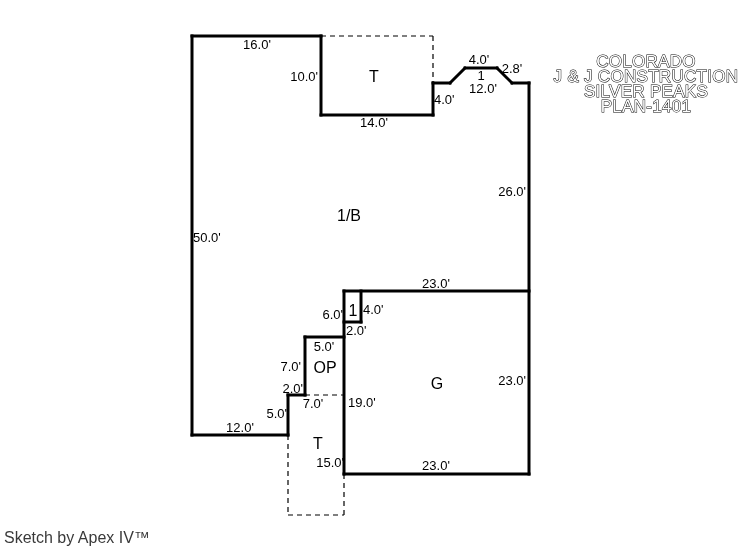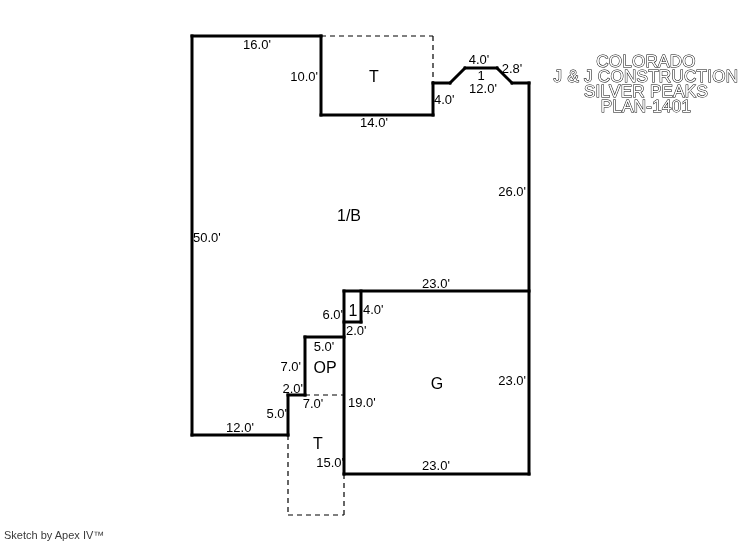--- a/index.html
+++ b/index.html
@@ -54,21 +54,21 @@
     stroke: #000000;
     stroke-width: 1px;
     paint-order: stroke fill;
     text-anchor: middle;
     letter-spacing: 0.3px;
   }
   #apex-credit {
     position: absolute;
     left: 4px;
     top: 529px;
-    font-size: 11px;
+    font-size: 16px;
     color: #3a3a3a;
   }
 </style>
 </head>
 <body>
 
 <div id="canvas">
 
   <svg id="plan-svg" width="746" height="547" viewBox="0 0 746 547" xmlns="http://www.w3.org/2000/svg">
 

